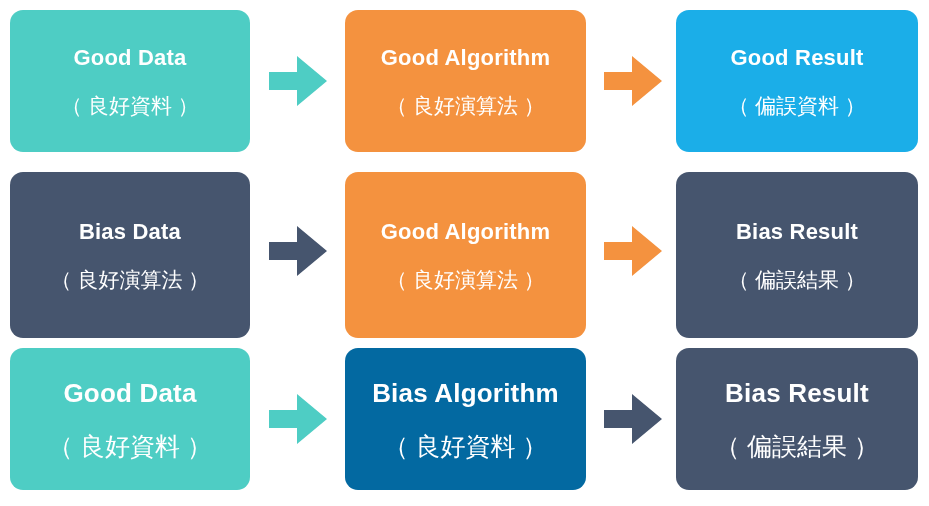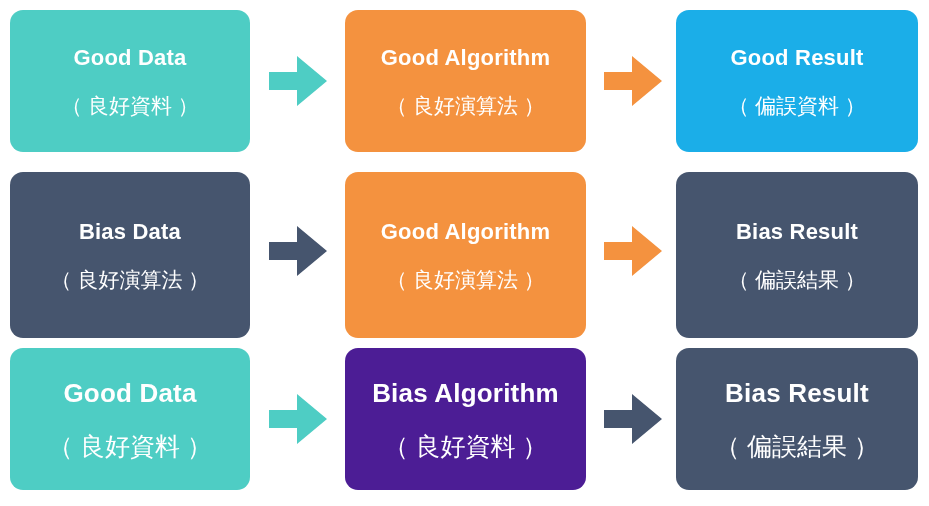--- a/index.html
+++ b/index.html
@@ -133,21 +133,21 @@
     <span class="line-en">Good Data</span>
     <span class="line-zh">（ 良好資料 ）</span>
   </div>
 
   <div class="arrow arr-a arr-r3">
     <svg viewBox="0 0 58 58" preserveAspectRatio="none" aria-hidden="true">
       <polygon points="0,20 28,20 28,4 58,29 28,54 28,38 0,38" fill="#4ECDC4"></polygon>
     </svg>
   </div>
 
-  <div class="box col2 row3" style="background-color: #4c1d95;">
+  <div class="box col2 row3" style="background-color: #0369a1;">
     <span class="line-en">Bias Algorithm</span>
     <span class="line-zh">（ 良好資料 ）</span>
   </div>
 
   <div class="arrow arr-b arr-r3">
     <svg viewBox="0 0 58 58" preserveAspectRatio="none" aria-hidden="true">
       <polygon points="0,20 28,20 28,4 58,29 28,54 28,38 0,38" fill="#46556E"></polygon>
     </svg>
   </div>
 

